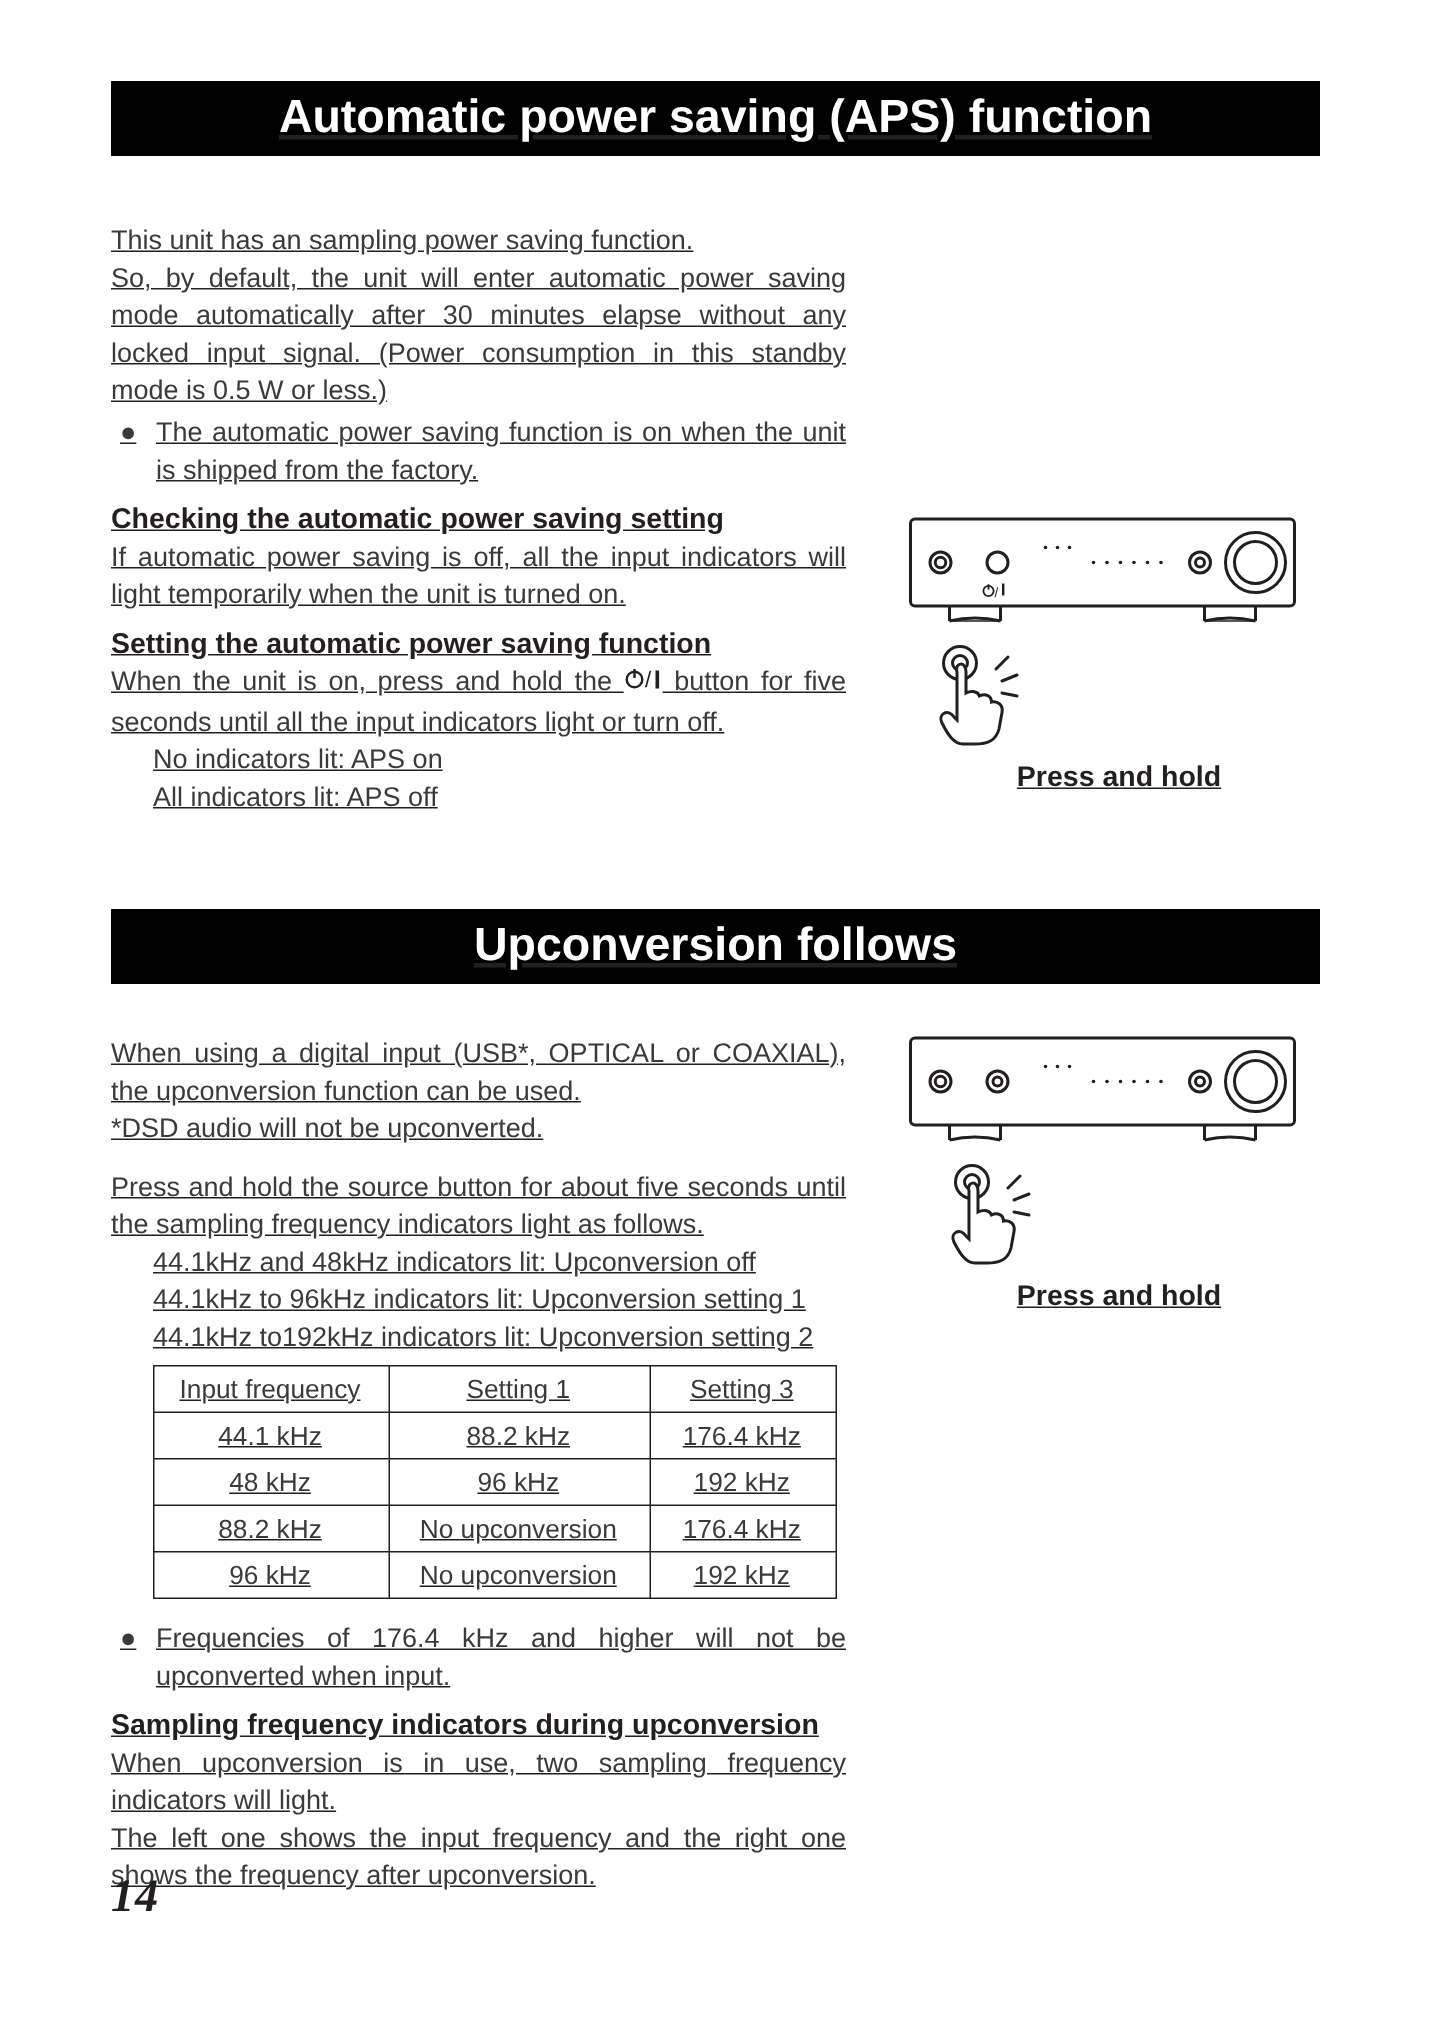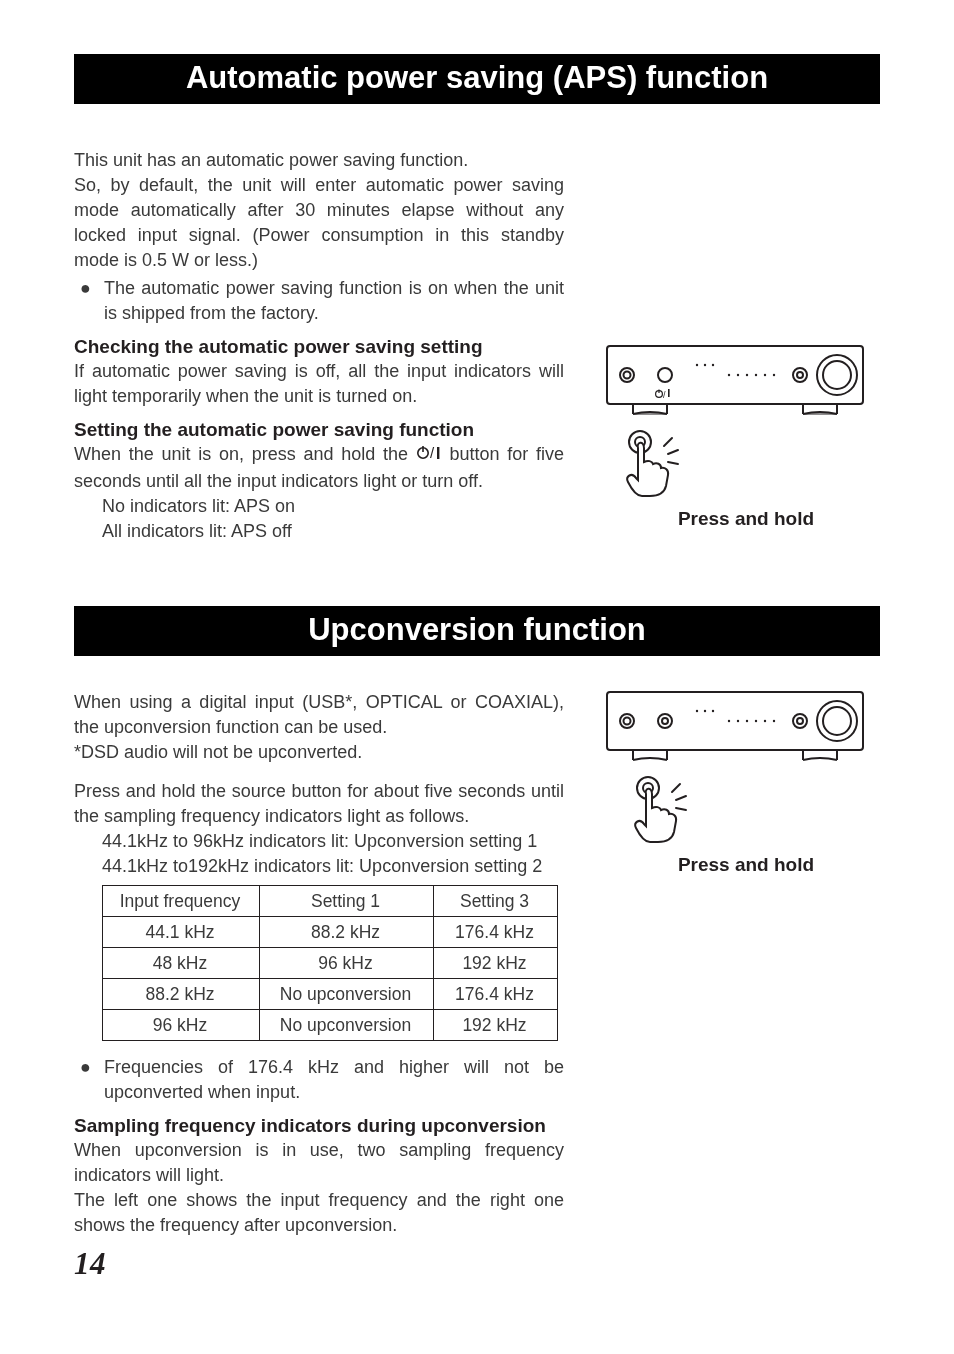--- a/index.html
+++ b/index.html
@@ -11,20 +11,21 @@
     background: #ffffff;
     font-family: "Myriad Pro", "Segoe UI", "Helvetica Neue", Arial, sans-serif;
     color: #231f20;
   }
   .page {
     box-sizing: border-box;
     width: 954px;
     height: 1354px;
     position: relative;
     padding: 54px 74px 0 74px;
+    text-decoration: underline;
   }
   .section-title {
     background: #000000;
     color: #ffffff;
     text-align: center;
     font-weight: 700;
     font-size: 31px;
     line-height: 1;
     padding: 8px 0 11px 0;
     margin: 0;
@@ -139,21 +140,21 @@
 </style>
 </head>
 <body>
 
 <div class="page">
 
   <h2 class="section-title">Automatic power saving (APS) function</h2>
 
   <div class="two-col">
     <div class="left-col">
-      <p class="para">This unit has an automatic power saving function.</p>
+      <p class="para">This unit has an sampling power saving function.</p>
       <p class="para">So, by default, the unit will enter automatic power saving mode automatically after 30 minutes elapse without any locked input signal. (Power consumption in this standby mode is 0.5 W or less.)</p>
       <div class="bullet-row">
         <div class="bullet-dot">●</div>
         <div class="bullet-text">The automatic power saving function is on when the unit is shipped from the factory.</div>
       </div>
 
       <p class="sub-heading">Checking the automatic power saving setting</p>
       <p class="para">If automatic power saving is off, all the input indicators will light temporarily when the unit is turned on.</p>
 
       <p class="sub-heading">Setting the automatic power saving function</p>
@@ -229,29 +230,30 @@
               <path d="M54 26 L64 22"></path>
               <path d="M54 34 L64 36"></path>
             </g>
           </svg>
         </div>
         <div class="caption">Press and hold</div>
       </div>
     </div>
   </div>
 
-  <h2 class="section-title second">Upconversion function</h2>
+  <h2 class="section-title second">Upconversion follows</h2>
 
   <div class="two-col" style="margin-top:34px;">
     <div class="left-col">
       <p class="para">When using a digital input (USB*, OPTICAL or COAXIAL), the upconversion function can be used.</p>
       <p class="para">*DSD audio will not be upconverted.</p>
 
       <p class="para" style="margin-top:14px;">Press and hold the source button for about five seconds until the sampling frequency indicators light as follows.</p>
       <div class="indent-list">
+        <span class="line">44.1kHz and 48kHz indicators lit: Upconversion off</span>
         <span class="line">44.1kHz to 96kHz indicators lit: Upconversion setting 1</span>
         <span class="line">44.1kHz to192kHz indicators lit: Upconversion setting 2</span>
       </div>
 
       <table class="freq-table">
         <tbody>
             <tr>
           <td class="col0">Input frequency</td>
           <td class="col1">Setting 1</td>
           <td class="col2">Setting 3</td>

